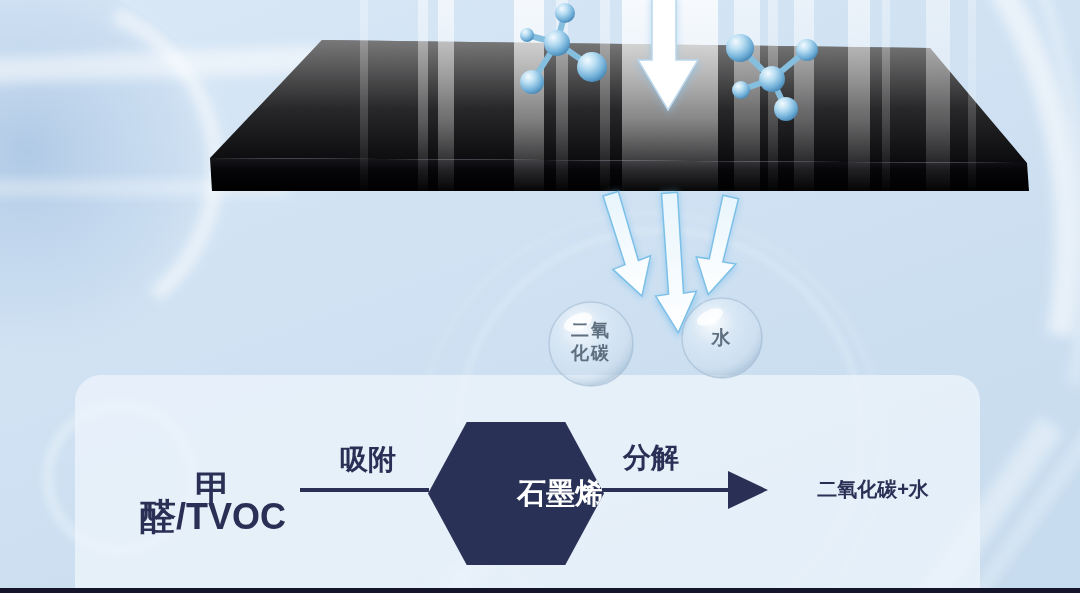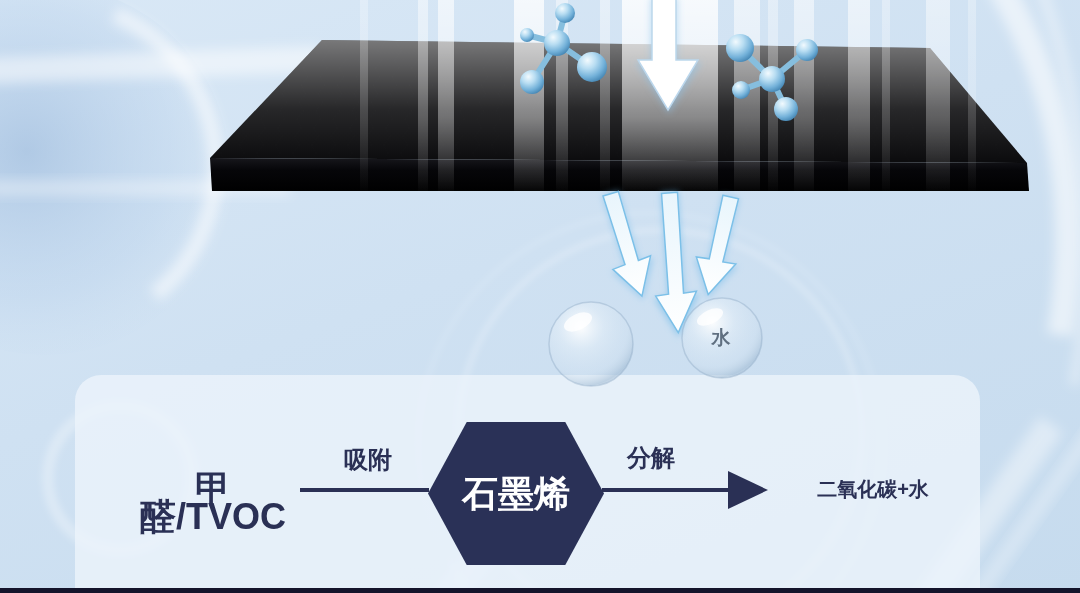--- a/index.html
+++ b/index.html
@@ -9,38 +9,38 @@
     background:linear-gradient(160deg,#d9e8f6 0%,#cfe1f2 45%,#c6dbee 100%);
   }
   .stage svg{position:absolute;left:0;top:0;}
   .panel{
     position:absolute;left:75px;top:375px;width:905px;height:213px;
     background:rgba(236,244,251,.8);
     border-radius:26px 26px 0 0;
   }
   .flow-text{position:absolute;color:#2a3055;font-weight:bold;text-align:center;}
   .pollutant{left:138px;top:475px;width:150px;font-size:36px;line-height:28px;}
-  .step-label{font-size:24px;line-height:24px;}
+  .step-label{font-size:28px;line-height:24px;}
   .adsorb{left:318px;top:448px;width:100px;}
   .decomp{left:601px;top:446px;width:100px;}
   .products{left:788px;top:474px;width:170px;font-size:20px;line-height:30px;}
   .hline{position:absolute;background:#2a3055;height:4px;}
   .line-adsorb{left:300px;top:488px;width:129px;}
   .line-decomp{left:602px;top:488px;width:127px;}
   .arrow-head{
     position:absolute;left:728px;top:471px;width:0;height:0;
     border-top:19px solid transparent;border-bottom:19px solid transparent;
     border-left:40px solid #2a3055;
   }
   .hexagon{
     position:absolute;left:428px;top:422px;width:176px;height:143px;
     background:#2a3157;
     clip-path:polygon(0% 50%,22% 0%,78% 0%,100% 50%,78% 100%,22% 100%);
-    display:flex;flex-direction:column;align-items:center;justify-content:center;
-    color:#ffffff;font-weight:bold;font-size:36px;line-height:39px;text-align:center;
+    display:flex;flex-direction:column;align-items:flex-end;justify-content:center;
+    color:#ffffff;font-weight:bold;font-size:29px;line-height:39px;text-align:center;
   }
   .bubble-label{
     position:absolute;color:#5f6f80;font-weight:bold;text-align:center;
     font-size:18px;line-height:23px;letter-spacing:2px;
   }
   .lbl-co2{left:551px;top:319px;width:80px;}
   .lbl-water{left:682px;top:326px;width:80px;font-size:19px;}
   .bottom-bar{
     position:absolute;left:0;bottom:0;width:1080px;height:5px;background:#14142b;
   }
@@ -215,20 +215,24 @@
     <g>
       <circle cx="591" cy="344" r="42" fill="url(#bubbleGrad2)" stroke="rgba(140,168,195,.4)" stroke-width="1.5"></circle>
       <ellipse cx="578" cy="322" rx="15" ry="8" fill="rgba(255,255,255,.8)" transform="rotate(-25 578 322)"></ellipse>
     </g>
     <g>
       <circle cx="722" cy="338" r="40" fill="url(#bubbleGrad2)" stroke="rgba(140,168,195,.4)" stroke-width="1.5"></circle>
       <ellipse cx="710" cy="317" rx="14" ry="7" fill="rgba(255,255,255,.8)" transform="rotate(-25 710 317)"></ellipse>
     </g>
   </svg>
 
+  <div class="bubble-label lbl-co2">
+    <div>二氧</div>
+    <div>化碳</div>
+  </div>
   <div class="bubble-label lbl-water">
     <div>水</div>
   </div>
 
   <div class="flow-text pollutant">甲醛/TVOC</div>
   <div class="flow-text step-label adsorb">吸附</div>
   <div class="hline line-adsorb"></div>
 
   <div class="hexagon">
     <div>石墨烯</div>

